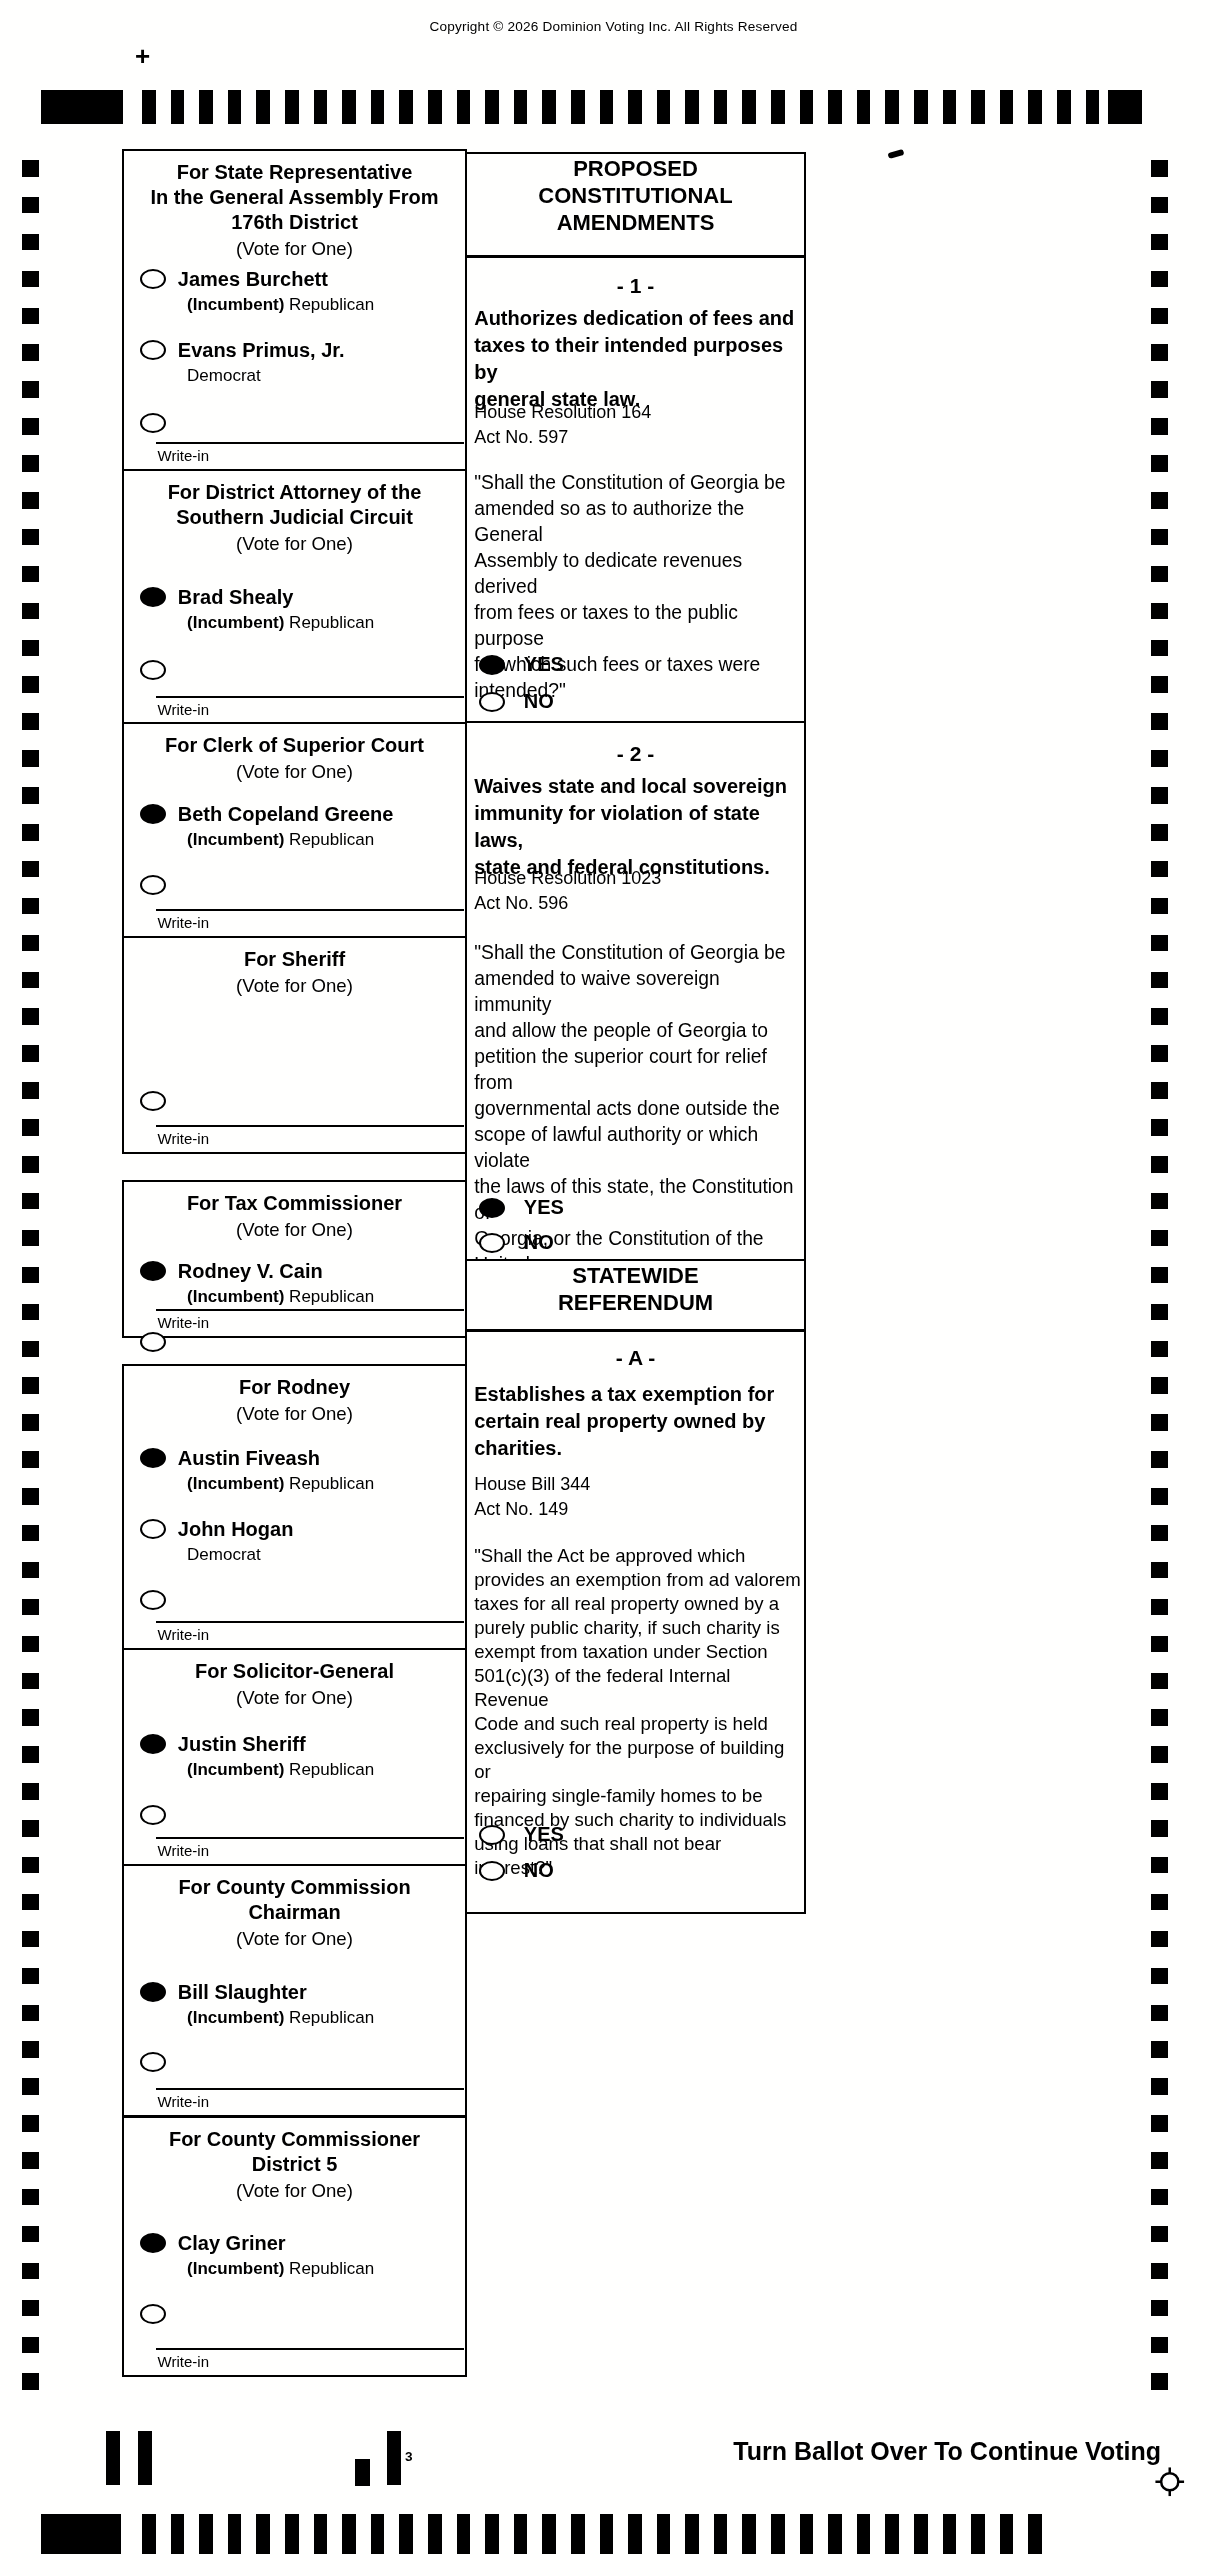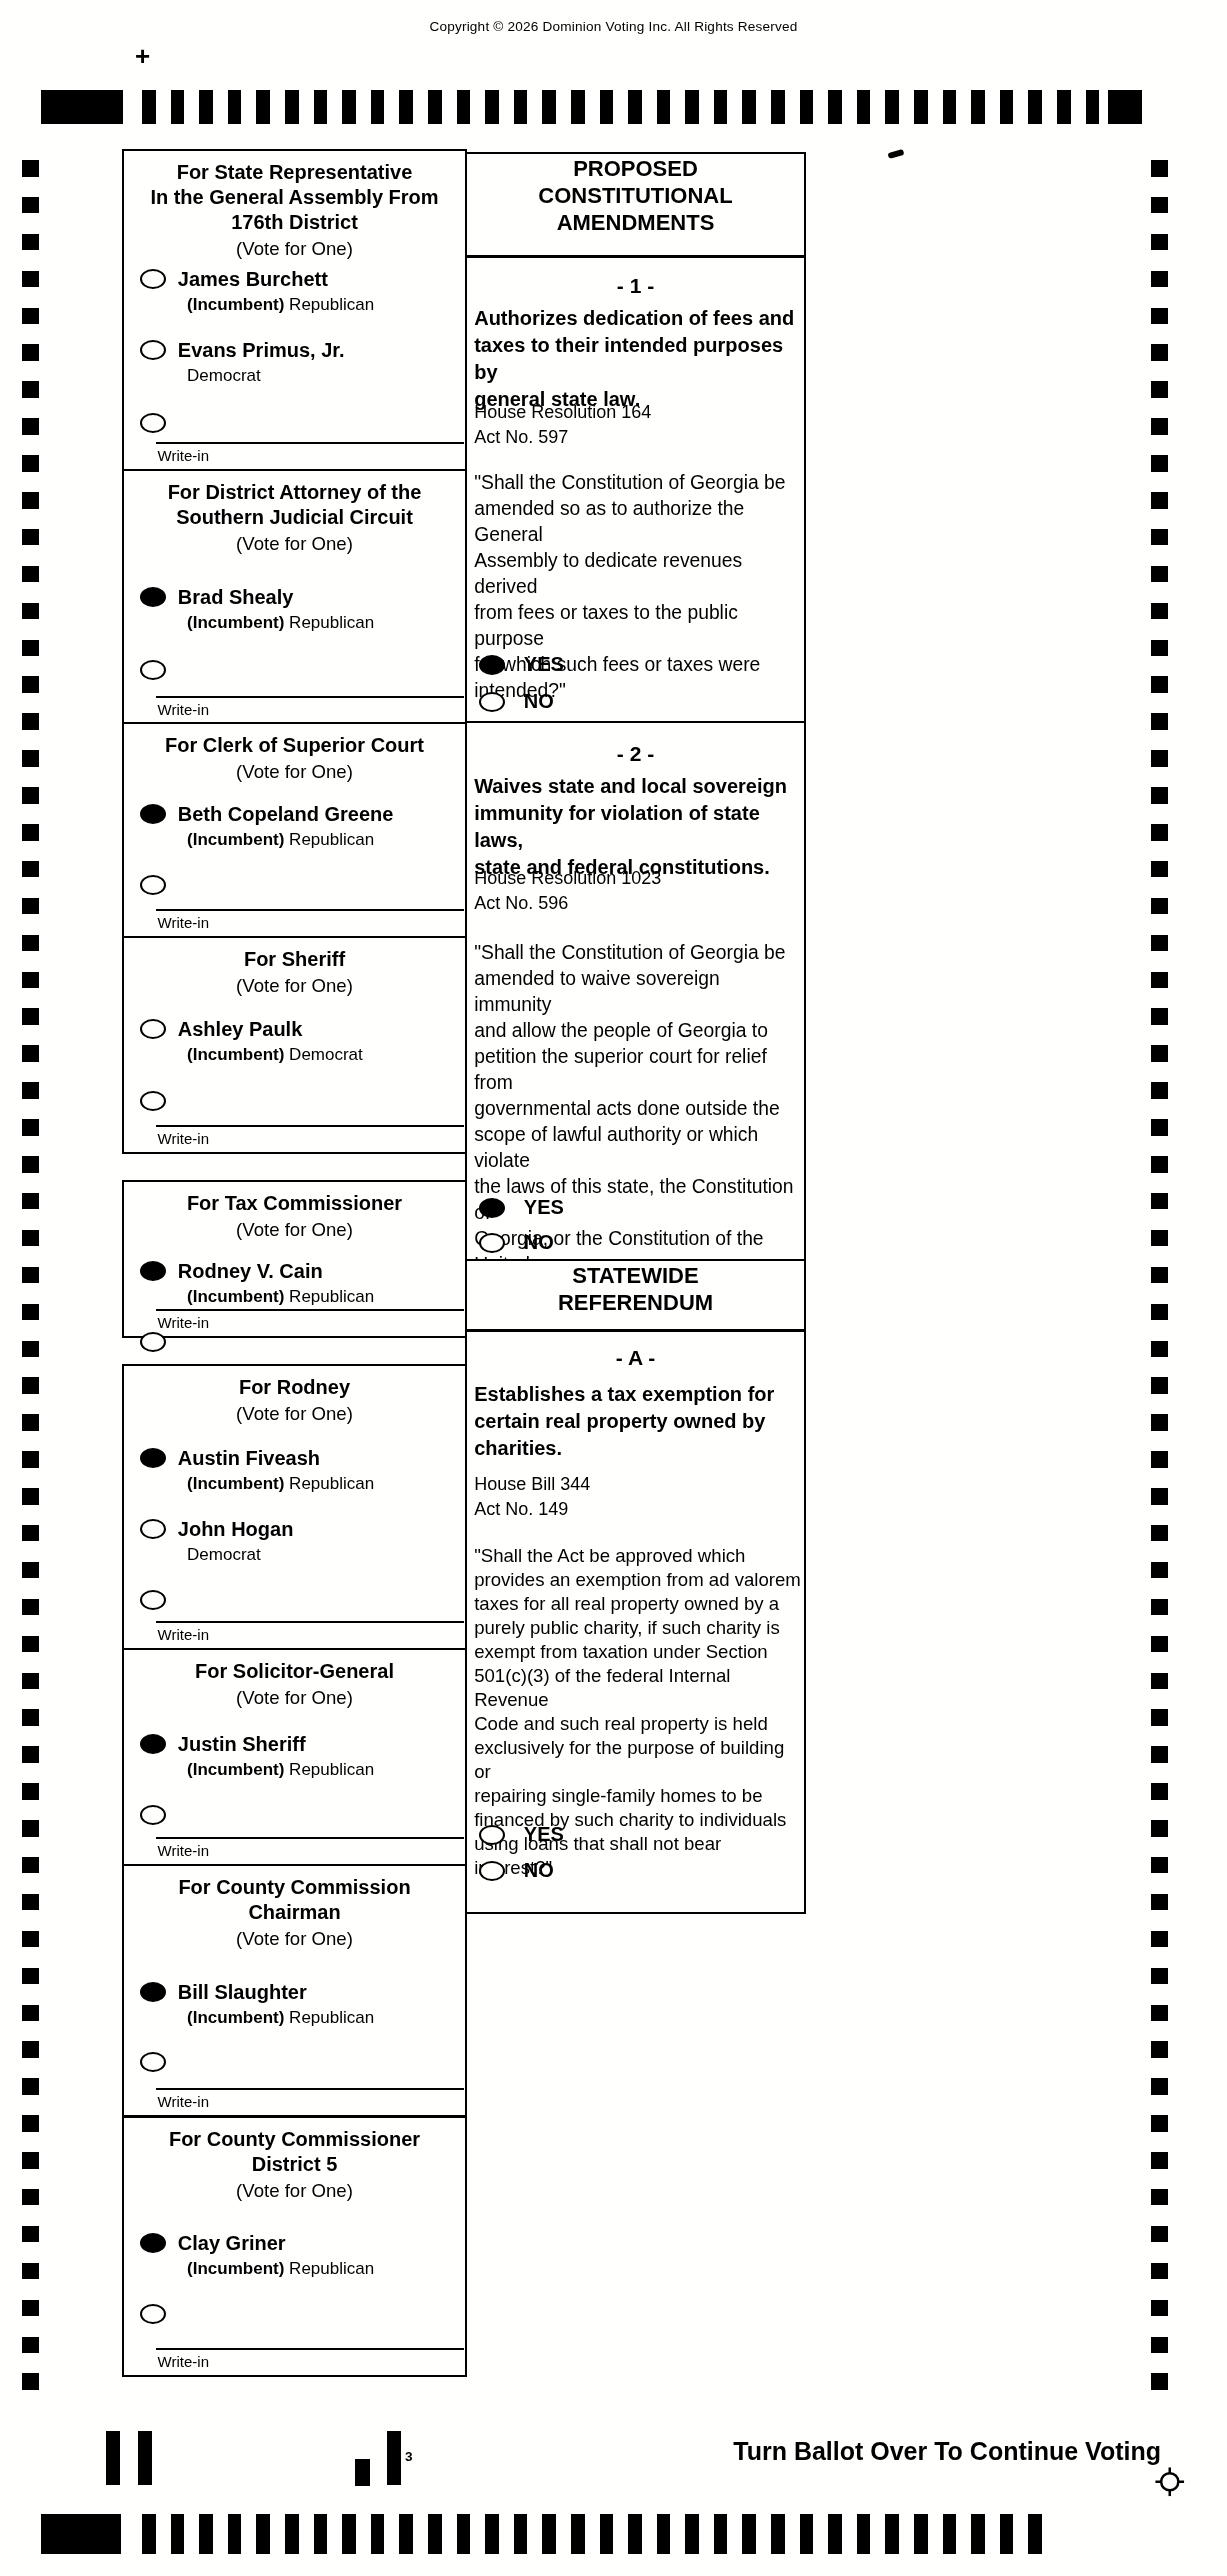--- a/index.html
+++ b/index.html
@@ -276,27 +276,20 @@
       <span class="bubble"></span>
     </div>
     <div class="writein">
       <div class="wl">Write-in</div>
     </div>
   </section>
 
   <section class="box lbox" style="top:936px;height:218px;">
     <div class="c-title">For Sheriff</div>
     <div class="c-instr">(Vote for One)</div>
-    <div class="cand" style="top:80px;">
-      <span class="bubble"></span>
-      <div>
-        <div class="cname">Ashley Paulk</div>
-        <div class="cparty"><b>(Incumbent)</b> <span>Democrat</span></div>
-      </div>
-    </div>
     <div class="cand" style="top:152px;">
       <span class="bubble"></span>
     </div>
     <div class="writein">
       <div class="wl">Write-in</div>
     </div>
   </section>
 
   <section class="box lbox" style="top:1180px;height:158px;">
     <div class="c-title">For Tax Commissioner</div>

